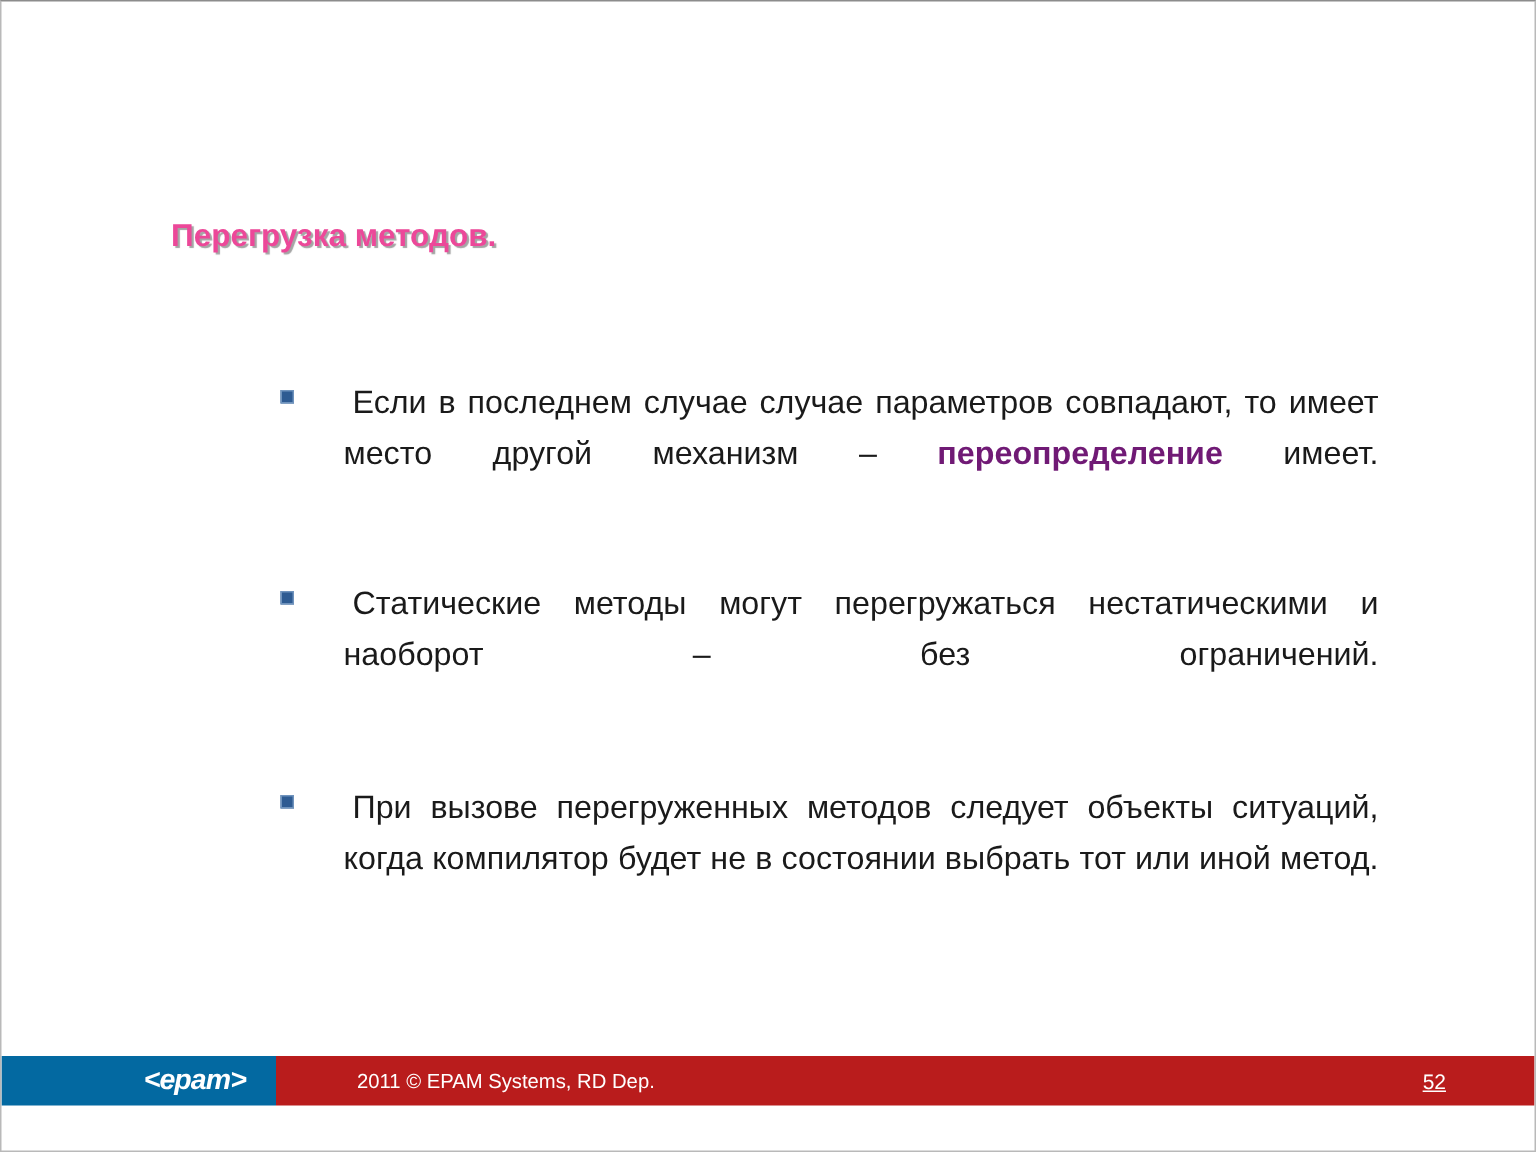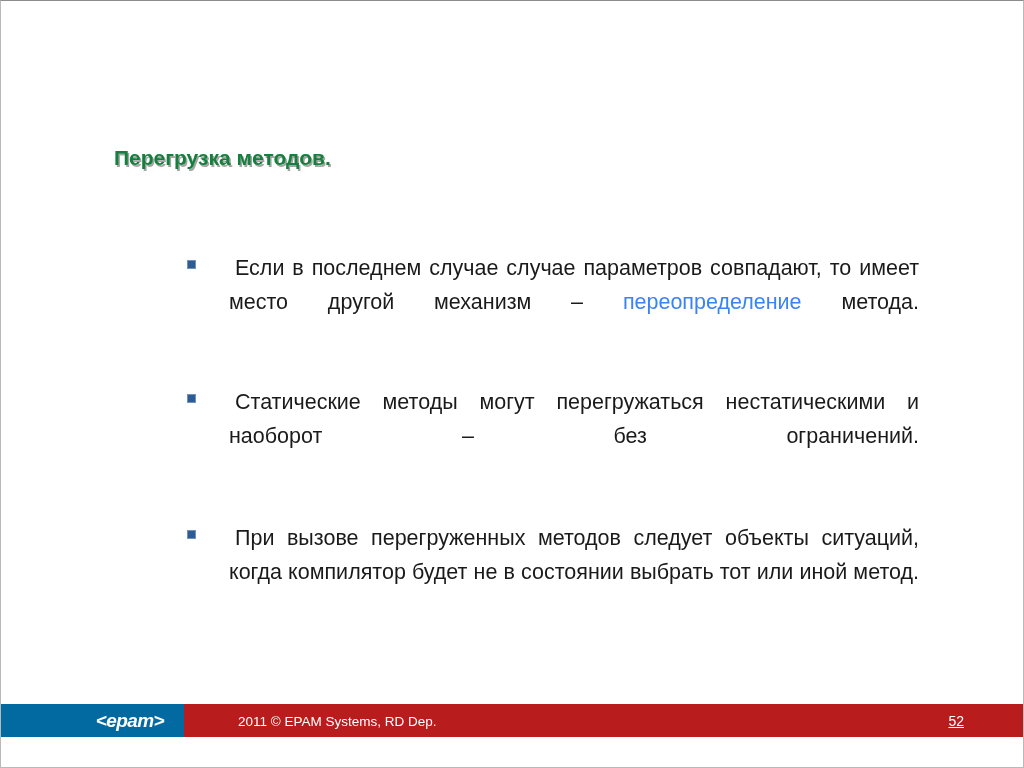--- a/index.html
+++ b/index.html
@@ -40,21 +40,21 @@
     white-space: nowrap;
   }
 
   
   .sub-heading {
     position: absolute;
     left: 113px;
     top: 144px;
     font-size: 21px;
     font-weight: bold;
-    color: #15803d;
+    color: #ec4899;
     line-height: 26px;
     text-shadow: 1.5px 1.5px 0.6px rgba(90,90,90,0.55);
     white-space: nowrap;
   }
 
   
   .body-list {
     position: absolute;
     left: 186px;
     top: 250px;
@@ -86,21 +86,21 @@
 
   .bullet-text { display: block; }
   
   .bullet-text::after {
     content: "";
     display: inline-block;
     width: 100%;
     height: 0;
   }
 
-  .hl-blue { color: #3b82f6; }
+  .hl-blue { color: #701a75; font-weight: bold; }
 
   
   .item-1 .bullet-text { text-indent: 6px; }
   .item-2 .bullet-text { text-indent: 6px; }
   .item-3 .bullet-text { text-indent: 6px; }
 
   .item-2 { margin-bottom: 34px; }
 
   
   .footer {
@@ -164,21 +164,21 @@
 
 <div class="slide">
 
 
   <div class="sub-heading">Перегрузка методов.</div>
 
   <div class="body-list">
 
     <div class="bullet-item item-1">
       <span class="bullet-marker"></span>
-      <span class="bullet-text"><span>Если в последнем случае случае параметров совпадают, то имеет место другой механизм – </span><span class="hl-blue">переопределение</span><span> метода.</span></span>
+      <span class="bullet-text"><span>Если в последнем случае случае параметров совпадают, то имеет место другой механизм – </span><span class="hl-blue">переопределение</span><span> имеет.</span></span>
     </div>
 
     <div class="bullet-item item-2">
       <span class="bullet-marker"></span>
       <span class="bullet-text"><span>Статические методы могут перегружаться нестатическими и наоборот – без ограничений.</span></span>
     </div>
 
     <div class="bullet-item item-3">
       <span class="bullet-marker"></span>
       <span class="bullet-text"><span>При вызове перегруженных методов следует объекты ситуаций, когда компилятор будет не в состоянии выбрать тот или иной метод.</span></span>

